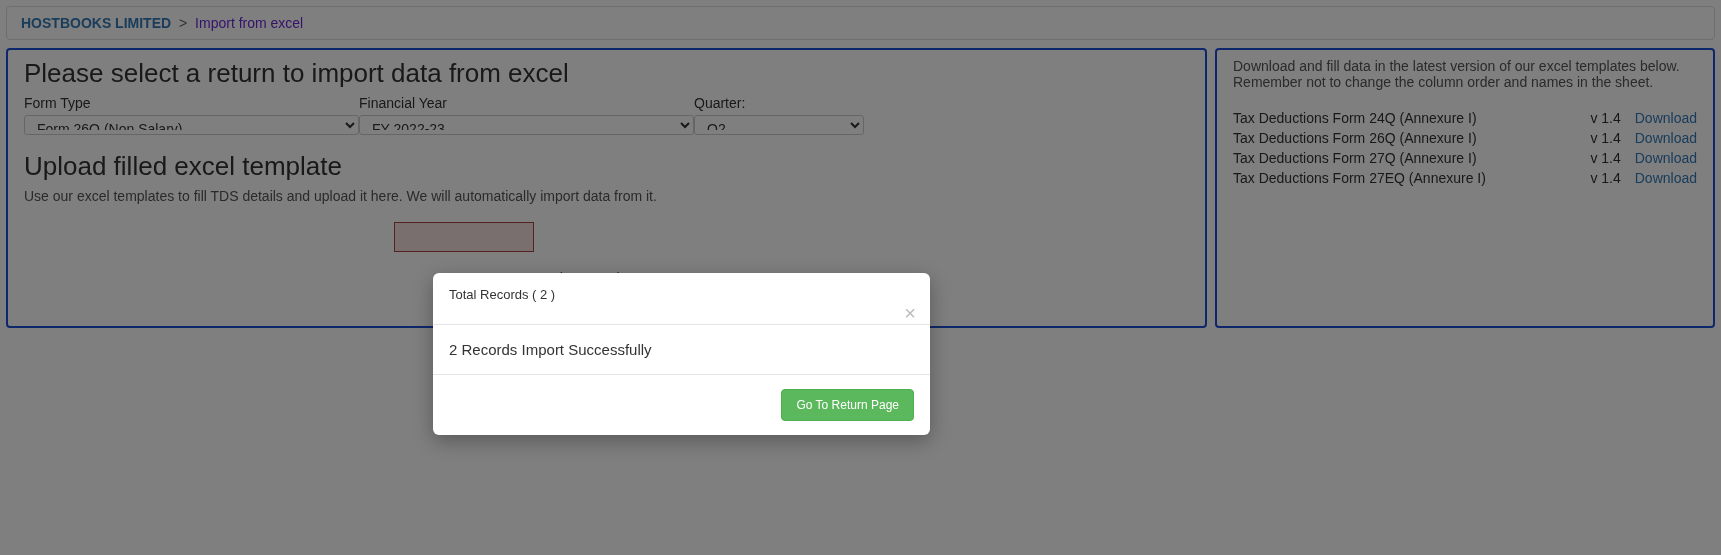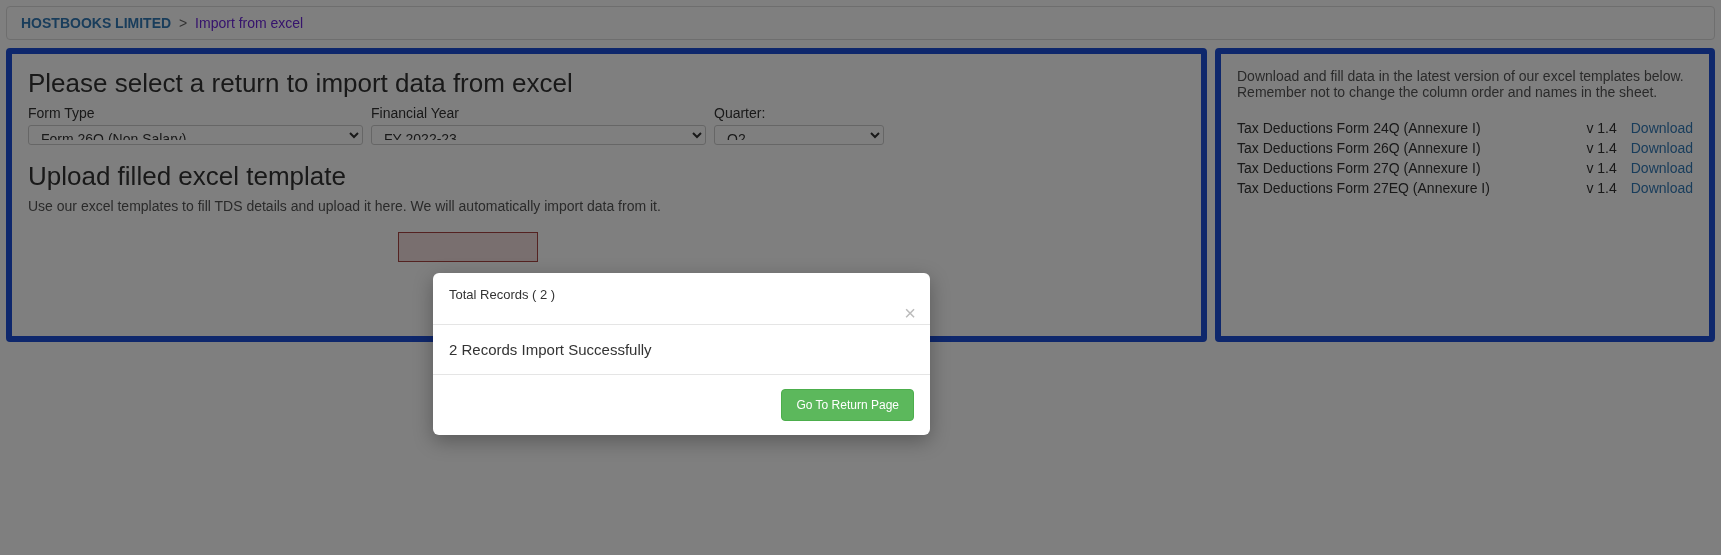--- a/index.html
+++ b/index.html
@@ -34,44 +34,43 @@
     }
     .breadcrumb .current {
       color: #6d28d9;
     }
     .main-wrap {
       display: flex;
       gap: 8px;
       padding: 4px 6px 10px 6px;
     }
     .panel {
-      border: 6px solid #1d4ed8;
+      border: 2px solid #1d4ed8;
       border-radius: 4px;
-      padding: 14px 16px 24px 16px;
+      padding: 8px 16px 24px 16px;
     }
     .left-panel {
       flex: 1;
     }
     .right-panel {
       width: 500px;
     }
     .panel h2 {
       font-weight: 400;
       font-size: 26px;
       color: #333;
       margin-bottom: 6px;
     }
     .panel .subtext {
       color: #555;
       font-size: 14px;
       margin-bottom: 18px;
     }
     .form-row {
       display: flex;
-      gap: 8px;
     }
     .form-group {
       display: flex;
       flex-direction: column;
     }
     .form-group label {
       font-size: 14px;
       color: #333;
       margin-bottom: 4px;
     }

